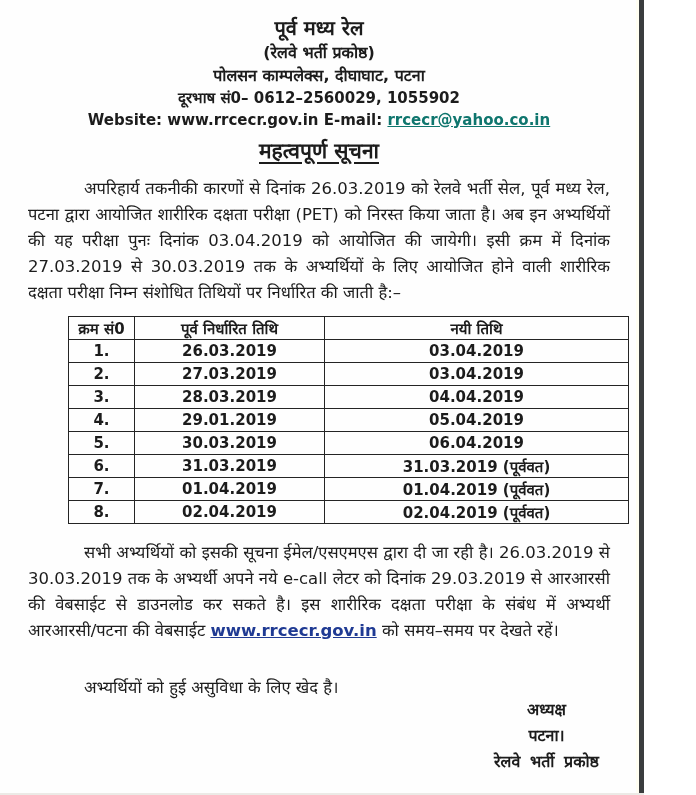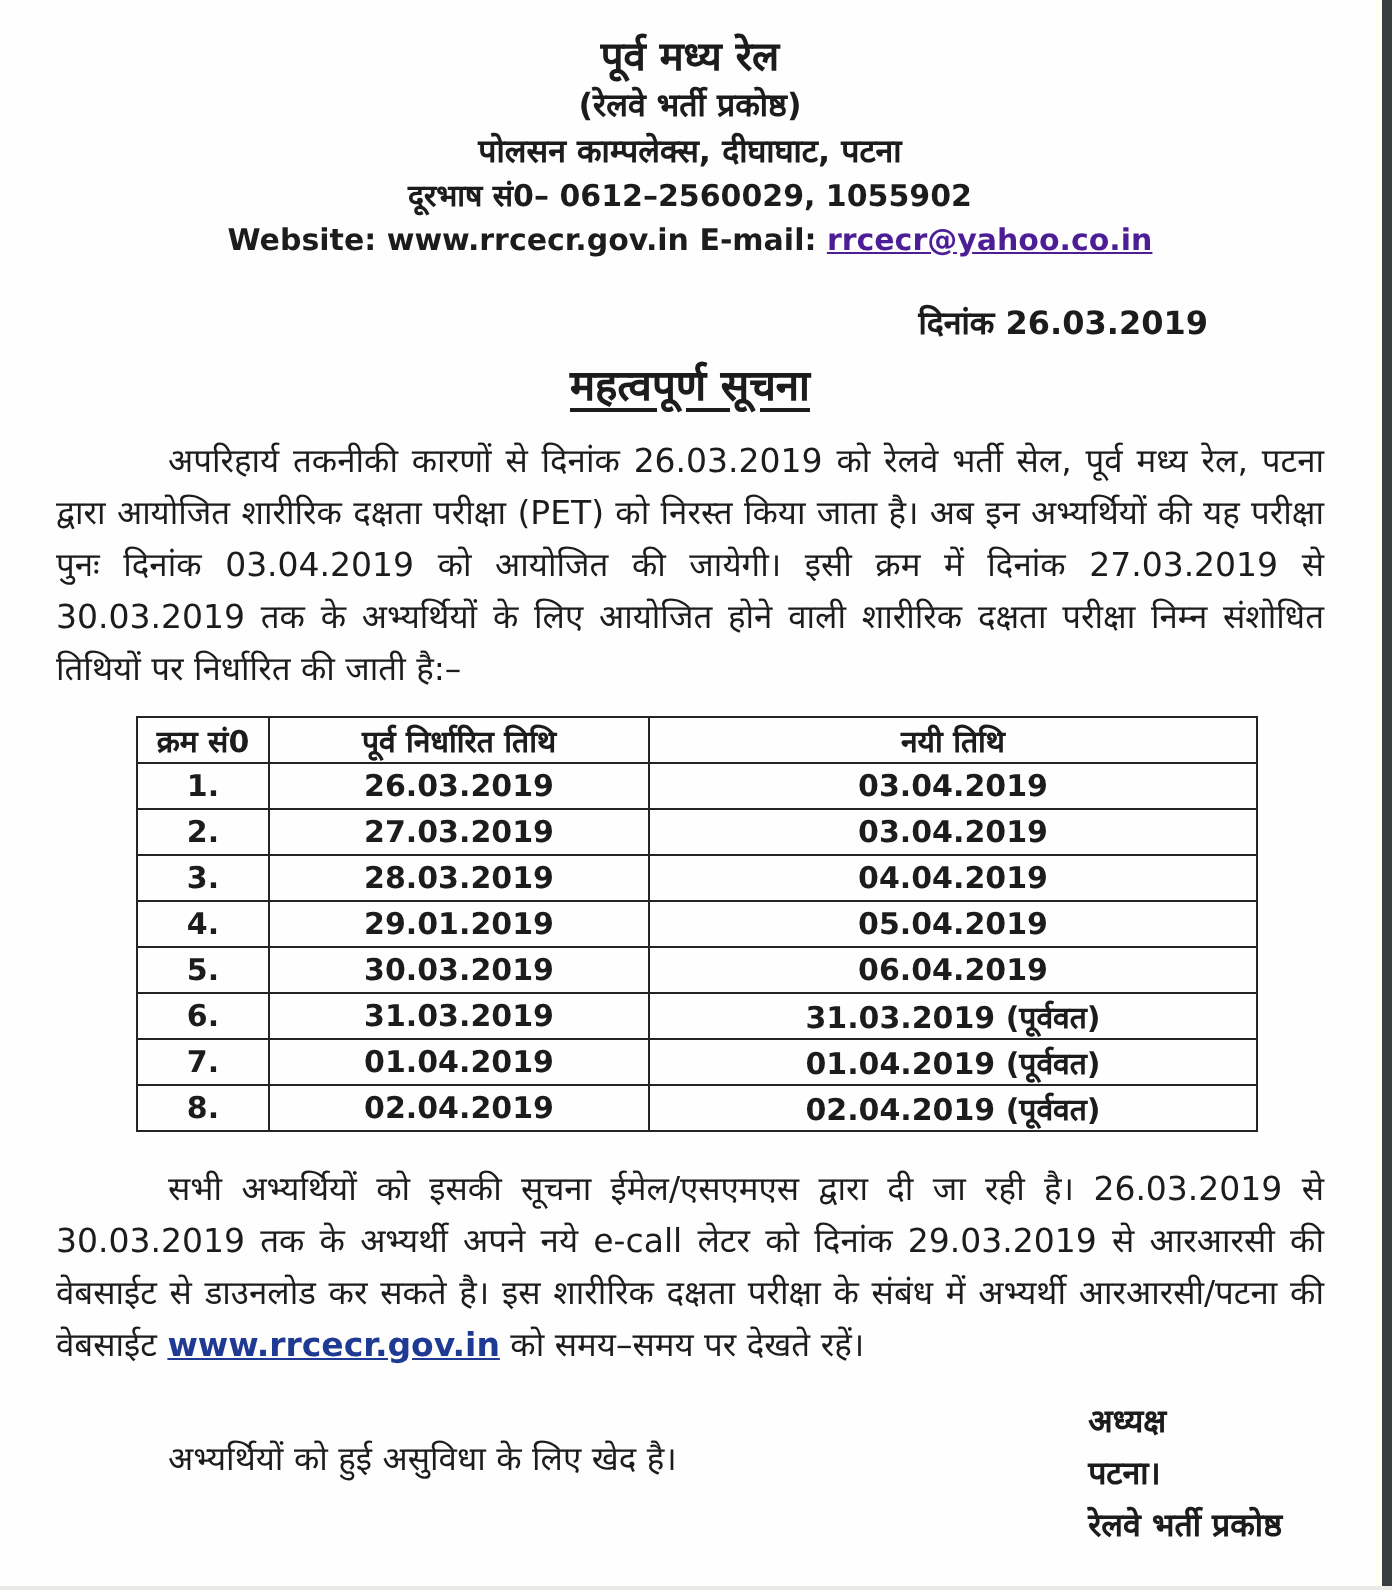--- a/index.html
+++ b/index.html
@@ -3,21 +3,21 @@
 <meta charset="utf-8">
 <style>
   html, body {
     margin: 0;
     padding: 0;
     background: #ffffff;
     font-family: "DejaVu Sans", "Liberation Sans", sans-serif;
   }
   .page {
     position: relative;
-    width: 696px;
+    width: 644px;
     height: 795px;
     background: #fefefe;
     color: #1c1c1c;
     overflow: hidden;
     box-sizing: border-box;
     padding: 16px 34px 0 28px;
     border-bottom: 2px solid #eceae6;
   }
   
   .scan-edge-right {
@@ -33,21 +33,21 @@
     background: #fffef2;
   }
 
   .letterhead { text-align: center; line-height: 1.25; }
   .org-name   { font-size: 20px; font-weight: 700; }
   .dept-name  { font-size: 16px; font-weight: 600; margin-top: 2px; }
   .address    { font-size: 16px; font-weight: 600; margin-top: 3px; }
   .phone      { font-size: 15px; font-weight: 600; margin-top: 3px; }
   .contact    { font-size: 15px; font-weight: 700; margin-top: 3px; }
   .email-link {
-    color: #4c1d95;
+    color: #0f766e;
     text-decoration: underline;
     font-weight: 700;
   }
 
   .date-line {
     text-align: right;
     padding-right: 58px;
     margin-top: 20px;
     font-size: 16px;
     font-weight: 600;
@@ -95,44 +95,44 @@
     font-weight: 700;
     padding: 1px 2px;
     height: 20px;
   }
   table.dates col.c1 { width: 66px; }
   table.dates col.c2 { width: 190px; }
   table.dates col.c3 { width: 304px; }
 
   .signature {
     position: absolute;
-    right: 55px;
+    right: 45px;
     top: 698px;
-    text-align: left;
+    text-align: center;
     font-size: 16px;
     font-weight: 600;
     line-height: 26px;
+    font-family: Liberation Mono, monospace;
   }
 </style>
 </head>
 <body>
 
 <div class="page">
 
   <div class="letterhead">
     <div class="org-name">पूर्व मध्य रेल</div>
     <div class="dept-name">(रेलवे भर्ती प्रकोष्ठ)</div>
     <div class="address">पोलसन काम्पलेक्स, दीघाघाट, पटना</div>
     <div class="phone">दूरभाष सं0– 0612–2560029, 1055902</div>
     <div class="contact">
       <span>Website: </span><span>www.rrcecr.gov.in</span><span> E-mail: </span><a href="#" class="email-link">rrcecr@yahoo.co.in</a>
     </div>
   </div>
 
-  <div class="date-line">दिनांक 26.03.2019</div>
 
   <div class="notice-title">
     <span>महत्वपूर्ण सूचना</span>
   </div>
 
   <p class="para first">अपरिहार्य तकनीकी कारणों से दिनांक 26.03.2019 को रेलवे भर्ती सेल, पूर्व मध्य रेल, पटना द्वारा आयोजित शारीरिक दक्षता परीक्षा (PET) को निरस्त किया जाता है। अब इन अभ्यर्थियों की यह परीक्षा पुनः दिनांक 03.04.2019 को आयोजित की जायेगी। इसी क्रम में दिनांक 27.03.2019 से 30.03.2019 तक के अभ्यर्थियों के लिए आयोजित होने वाली शारीरिक दक्षता परीक्षा निम्न संशोधित तिथियों पर निर्धारित की जाती है:–</p>
 
   <table class="dates">
     <colgroup>
         <col class="c1">

